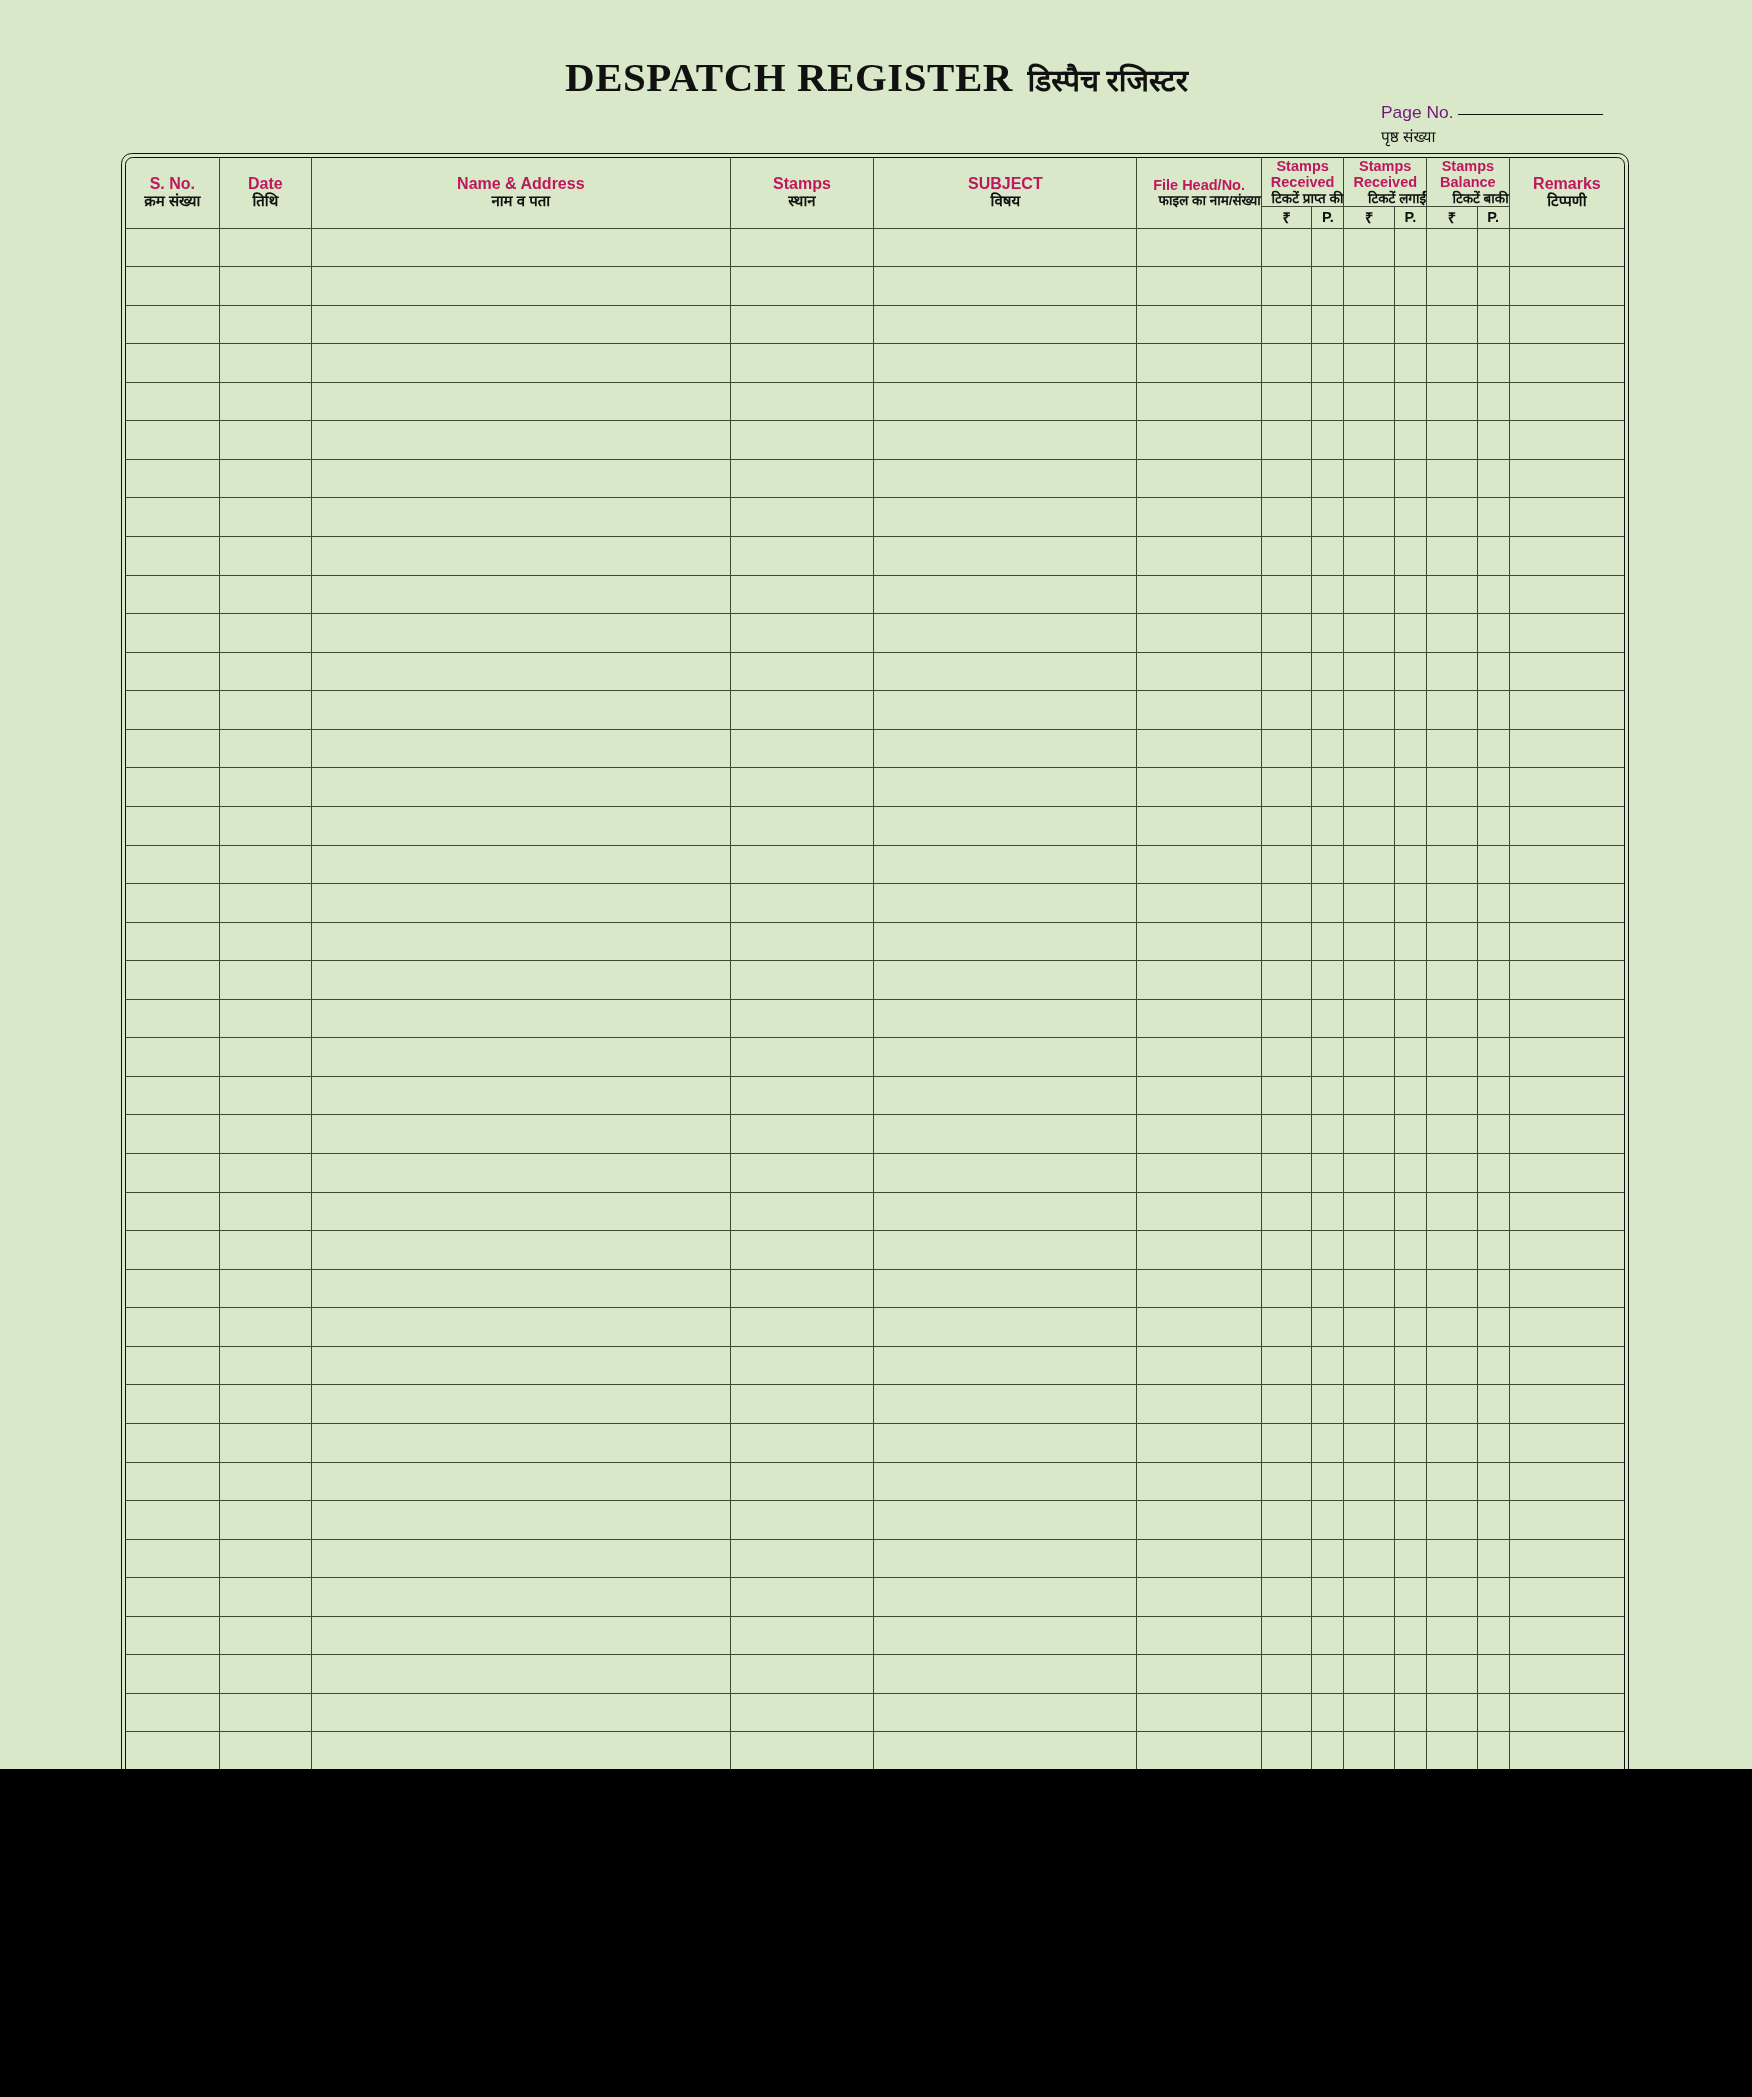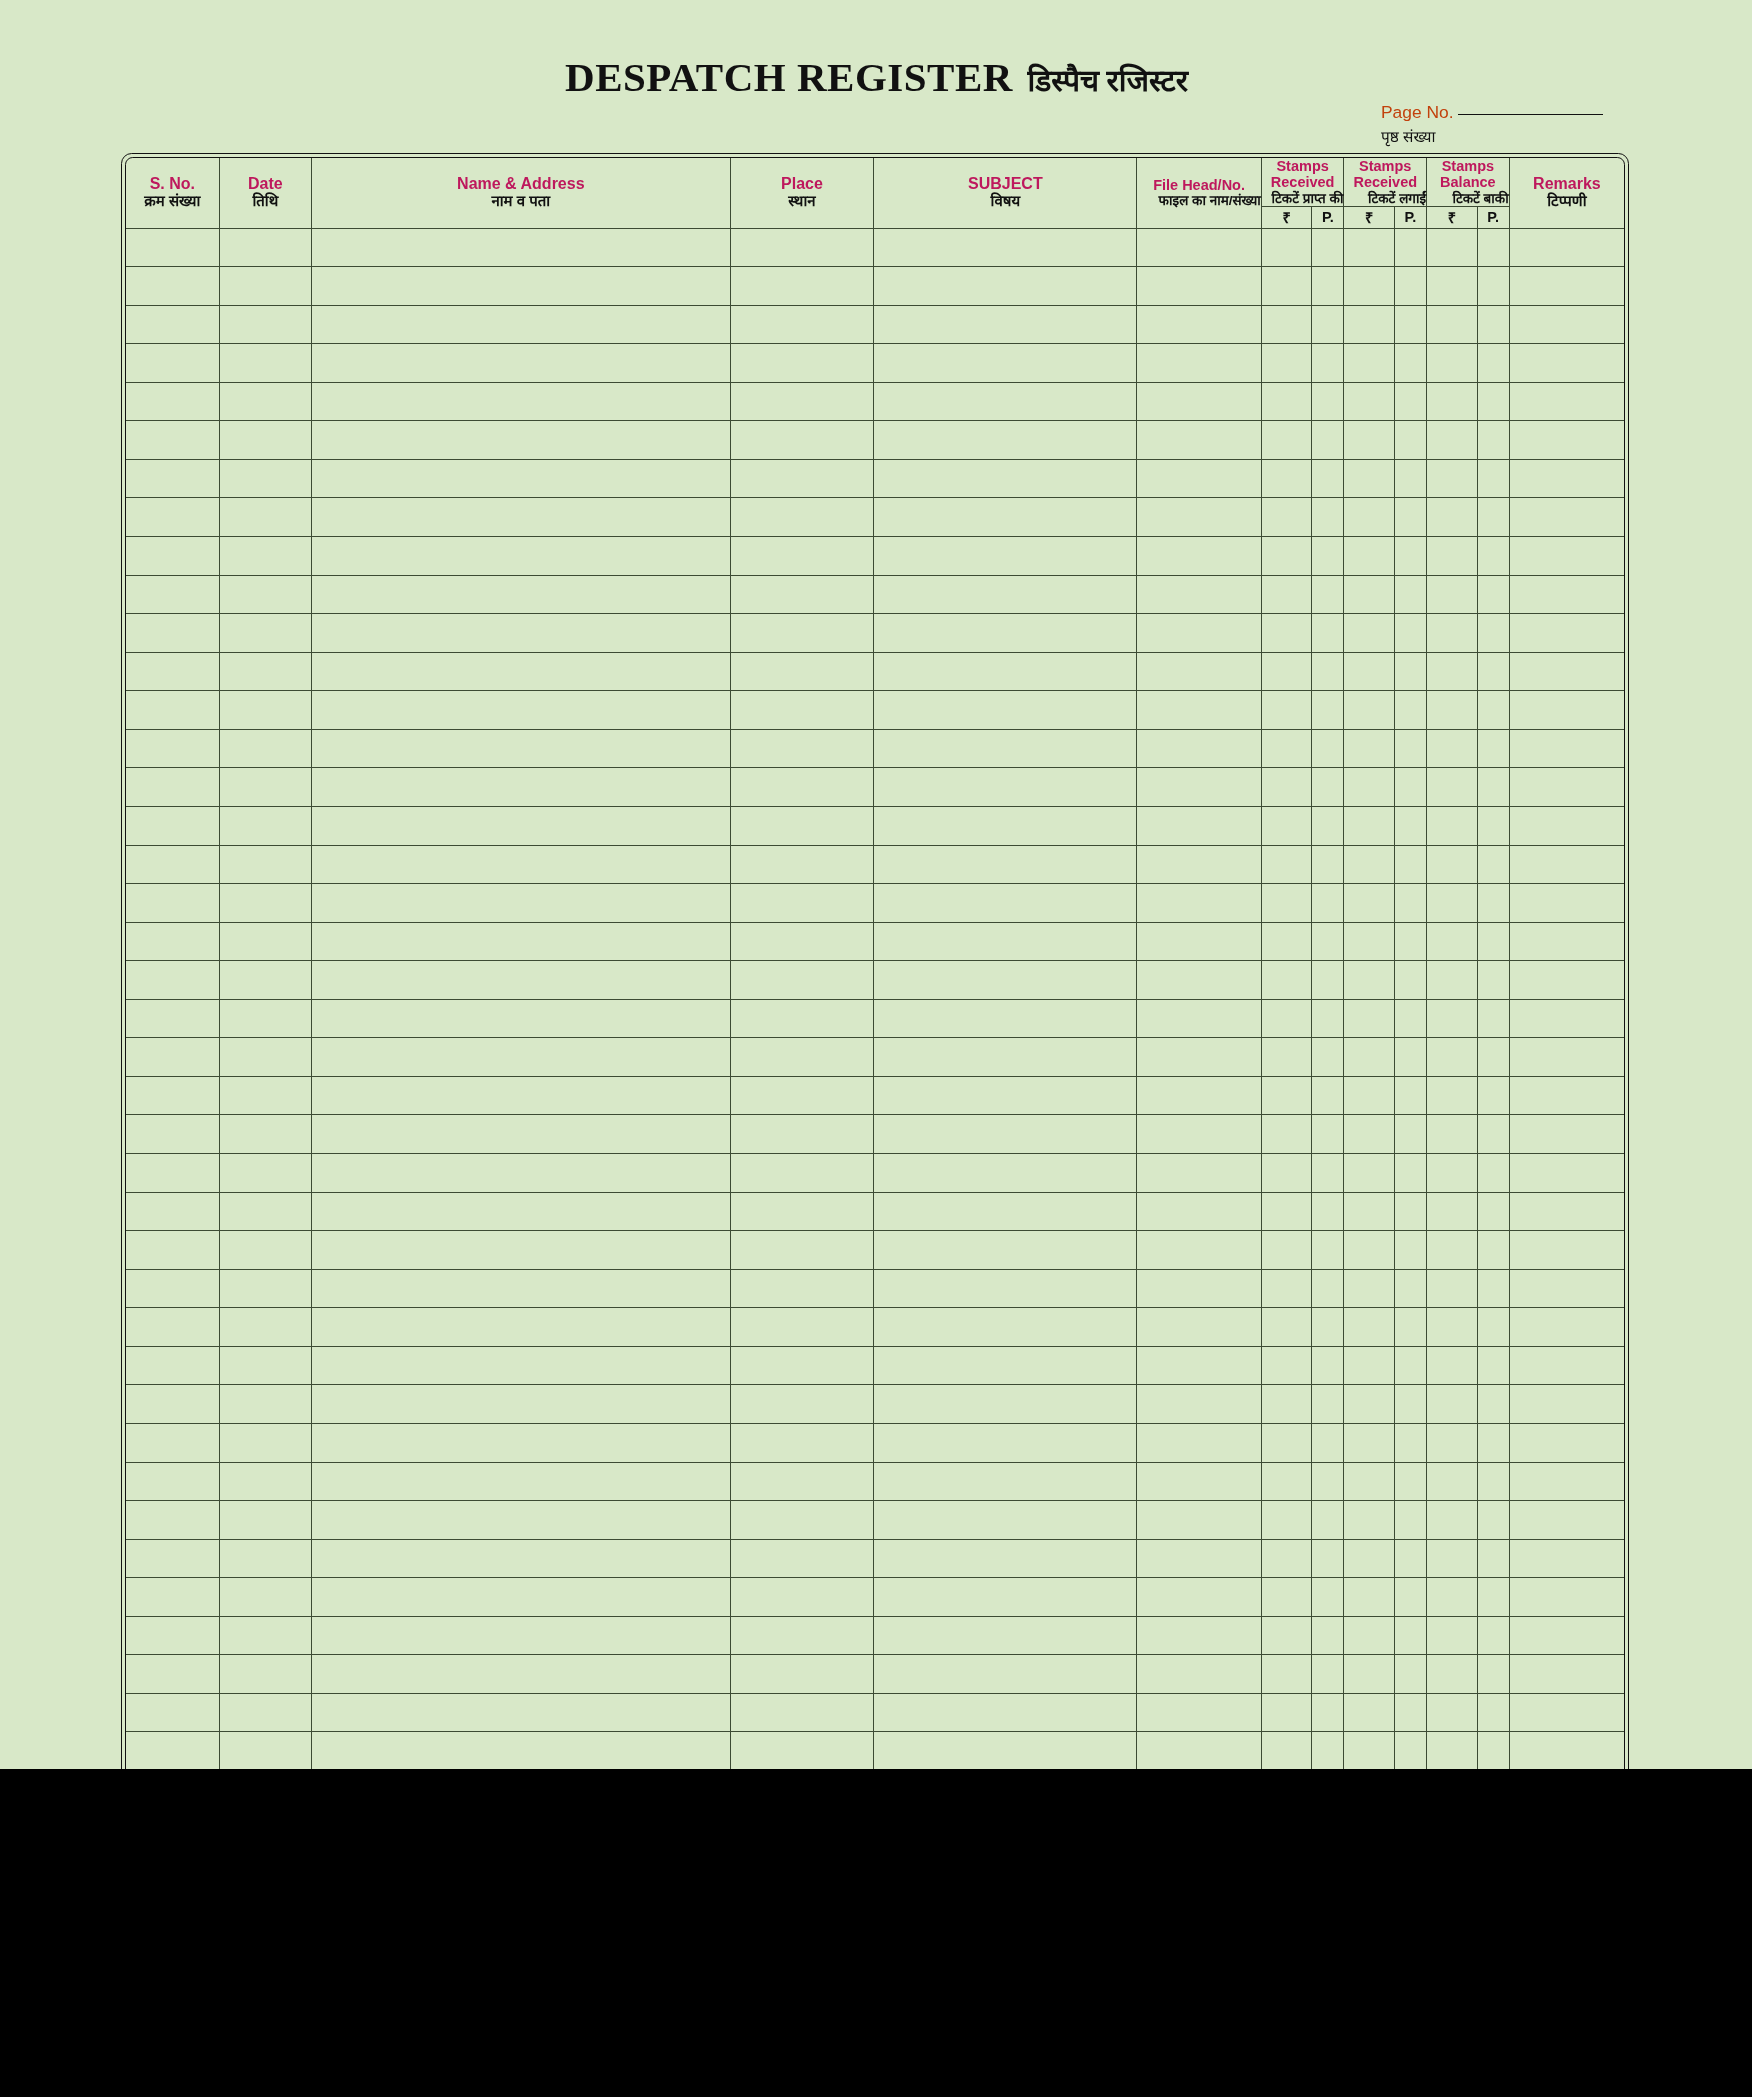--- a/index.html
+++ b/index.html
@@ -54,21 +54,21 @@
 
   .pageno {
     position: absolute;
     right: 121px;
     top: 102px;
     width: 251px;
     text-align: left;
   }
   .pageno .en {
     font-size: 17.4px;
-    color: #c2410c;
+    color: #701a75;
     display: inline-block;
   }
   .pageno .rule {
     display: inline-block;
     width: 145px;
     border-bottom: 1.4px solid #111;
     vertical-align: 3.4px;
     margin-left: 4.8px;
   }
   .pageno .hi {
@@ -213,21 +213,21 @@
           </th>
           <th rowspan="2" class="hdr-stack">
             <span class="hdr-en">Date</span>
             <span class="hdr-hi">तिथि</span>
           </th>
           <th rowspan="2" class="hdr-stack">
             <span class="hdr-en">Name &amp; Address</span>
             <span class="hdr-hi">नाम व पता</span>
           </th>
           <th rowspan="2" class="hdr-stack">
-            <span class="hdr-en">Place</span>
+            <span class="hdr-en">Stamps</span>
             <span class="hdr-hi">स्थान</span>
           </th>
           <th rowspan="2" class="hdr-stack">
             <span class="hdr-en">SUBJECT</span>
             <span class="hdr-hi">विषय</span>
           </th>
           <th rowspan="2" class="hdr-stack hdr-small">
             <span class="hdr-en">File Head/No.</span>
             <span class="hdr-hi">फाइल का नाम/संख्या</span>
           </th>

